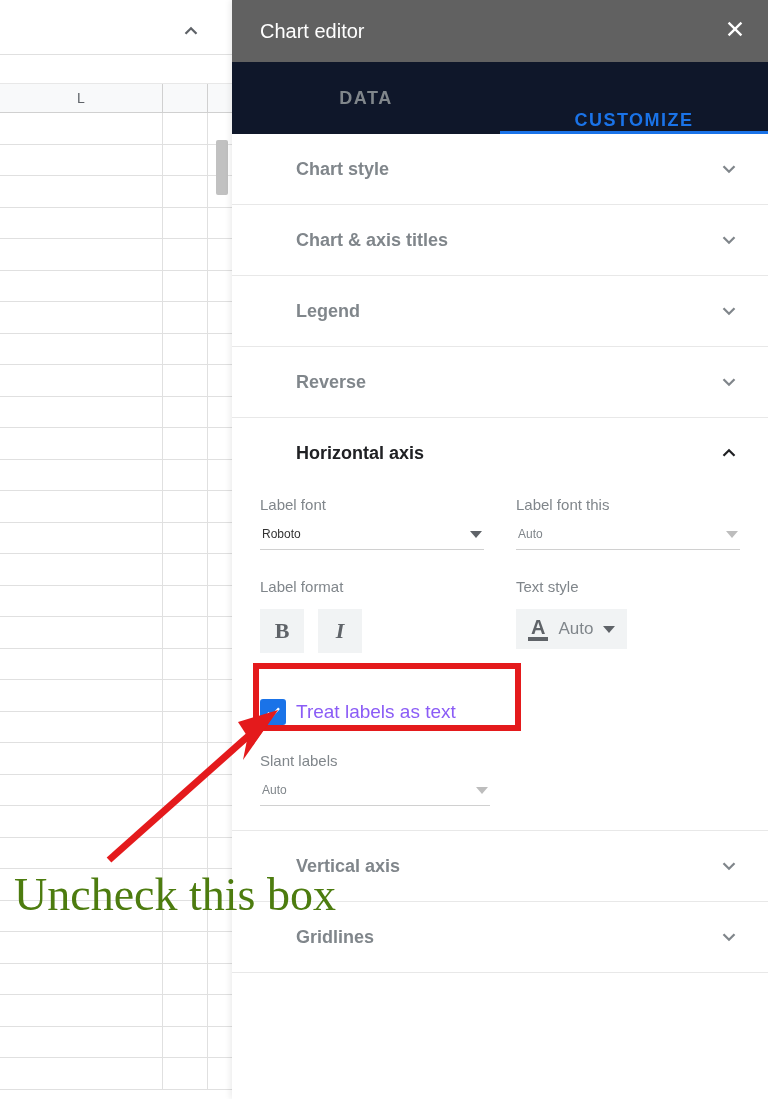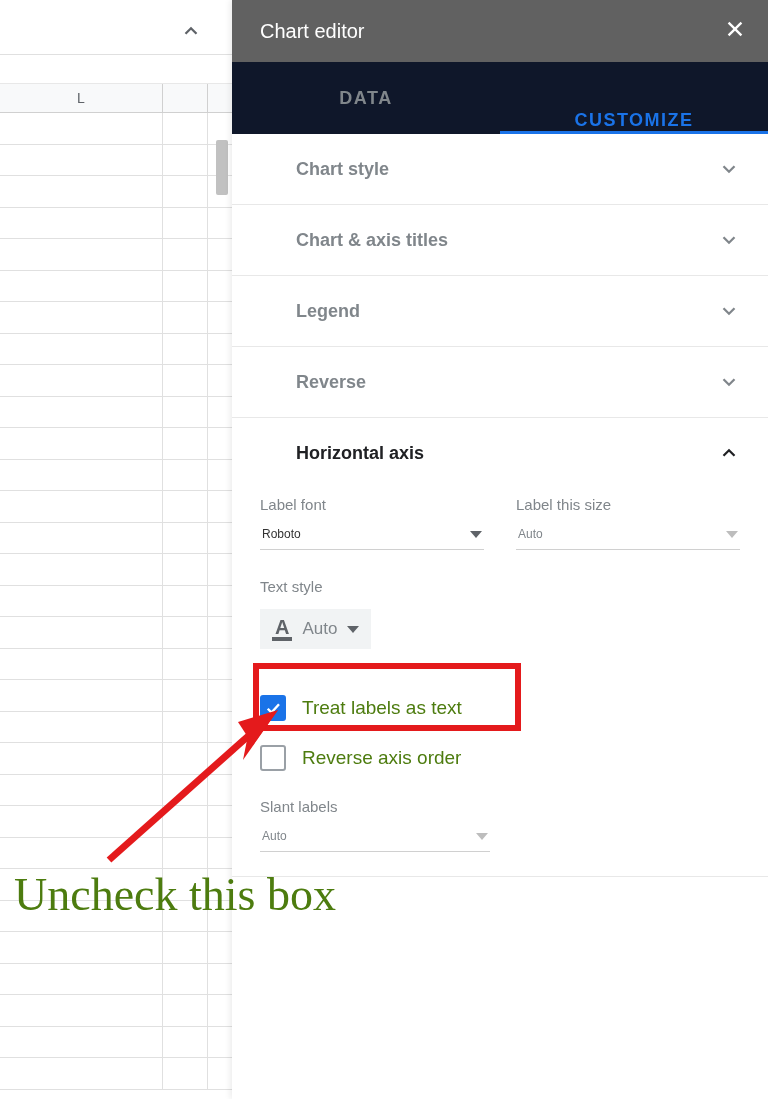--- a/index.html
+++ b/index.html
@@ -207,24 +207,24 @@
     font-size: 20px;
     color: #5f6368;
     border-bottom: 4px solid #5f6368;
     padding: 0 3px;
     line-height: 1;
   }
 
   .check-row {
     display: flex;
     align-items: center;
-    gap: 16px;
+    gap: 10px;
     padding: 12px 0;
     font-size: 19px;
-    color: #4d7c0f;
+    color: #8b5cf6;
   }
   .cbx {
     width: 26px; height: 26px;
     border: 2px solid #9aa0a6;
     border-radius: 3px;
     display: flex;
     align-items: center;
     justify-content: center;
     cursor: pointer;
     flex-shrink: 0;
@@ -501,29 +501,40 @@
 
         <div class="two-col">
           <div class="field">
             <div class="field-label">Label font</div>
             <div class="select-line">
               <span>Roboto</span>
               <span class="tri-down"></span>
             </div>
           </div>
           <div class="field">
-            <div class="field-label">Label this size</div>
+            <div class="field-label">Label font this</div>
             <div class="select-line muted">
               <span>Auto</span>
               <span class="tri-down muted"></span>
             </div>
           </div>
         </div>
 
         <div class="two-col" style="margin-bottom:12px;">
+          <div class="field">
+            <div class="field-label">Label format</div>
+            <div class="fmt-row">
+              <div class="fmt-btn">
+                  <span class="bold">B</span>
+                </div>
+              <div class="fmt-btn">
+                  <span class="italic">I</span>
+                </div>
+            </div>
+          </div>
           <div class="field">
             <div class="field-label">Text style</div>
             <div class="textcolor-chip">
               <span class="textcolor-A">A</span>
               <span>Auto</span>
               <span class="tri-down"></span>
             </div>
           </div>
         </div>
 
@@ -531,37 +542,49 @@
 
         <div class="check-row">
           <div class="cbx checked">
             <svg viewBox="0 0 24 24">
                 <polyline points="5 13 10 18 20 7"></polyline>
               </svg>
           </div>
           <span>Treat labels as text</span>
         </div>
 
-        <div class="check-row">
-          <div class="cbx"></div>
-          <span>Reverse axis order</span>
-        </div>
 
         <div class="slant-field">
           <div class="field-label">Slant labels</div>
           <div class="select-line muted">
             <span>Auto</span>
             <span class="tri-down muted"></span>
           </div>
         </div>
 
       </div>
     </div>
 
-
+    <div class="section">
+      <div class="section-head">
+        <span class="section-title">Vertical axis</span>
+        <svg class="chev" viewBox="0 0 24 24">
+            <polyline points="6 9 12 15 18 9"></polyline>
+          </svg>
+      </div>
+    </div>
+
+    <div class="section">
+      <div class="section-head">
+        <span class="section-title">Gridlines</span>
+        <svg class="chev" viewBox="0 0 24 24">
+            <polyline points="6 9 12 15 18 9"></polyline>
+          </svg>
+      </div>
+    </div>
 
   </div>
 </div>
 
 <div class="anno-box" style="left:253px; top:663px; width:268px; height:68px;"></div>
 
 <svg class="anno-arrow" style="left:95px; top:700px;" width="190" height="170" viewBox="0 0 190 170">
   <line x1="14" y1="160" x2="160" y2="30" stroke="#e41a1c" stroke-width="7"></line>
   <polygon points="160,30 183,10 148,60 152,40" fill="#e41a1c"></polygon>
   <polygon points="183,10 143,22 158,45" fill="#e41a1c"></polygon>

